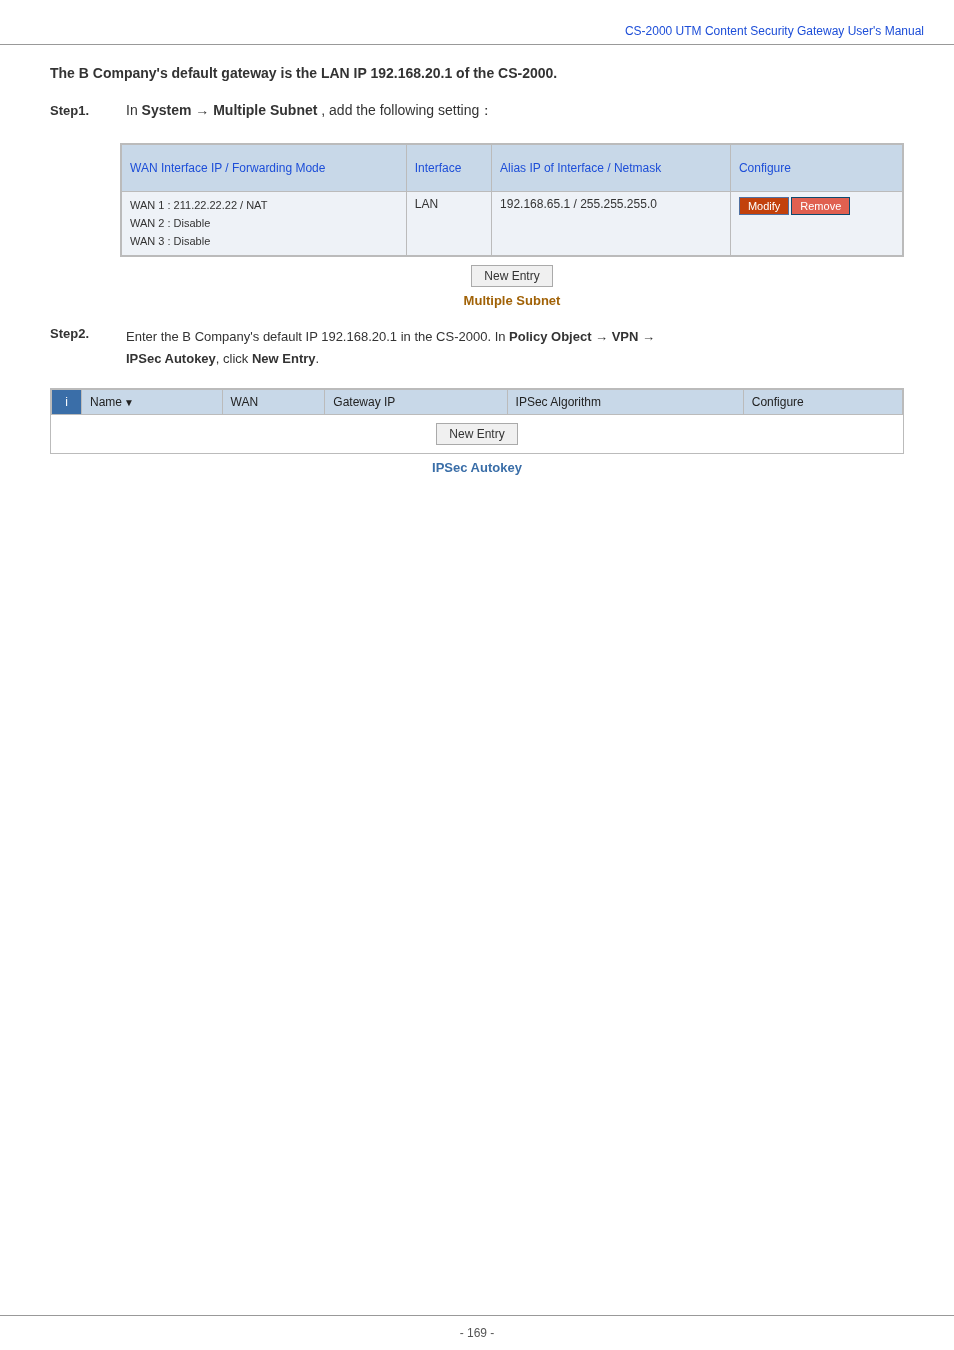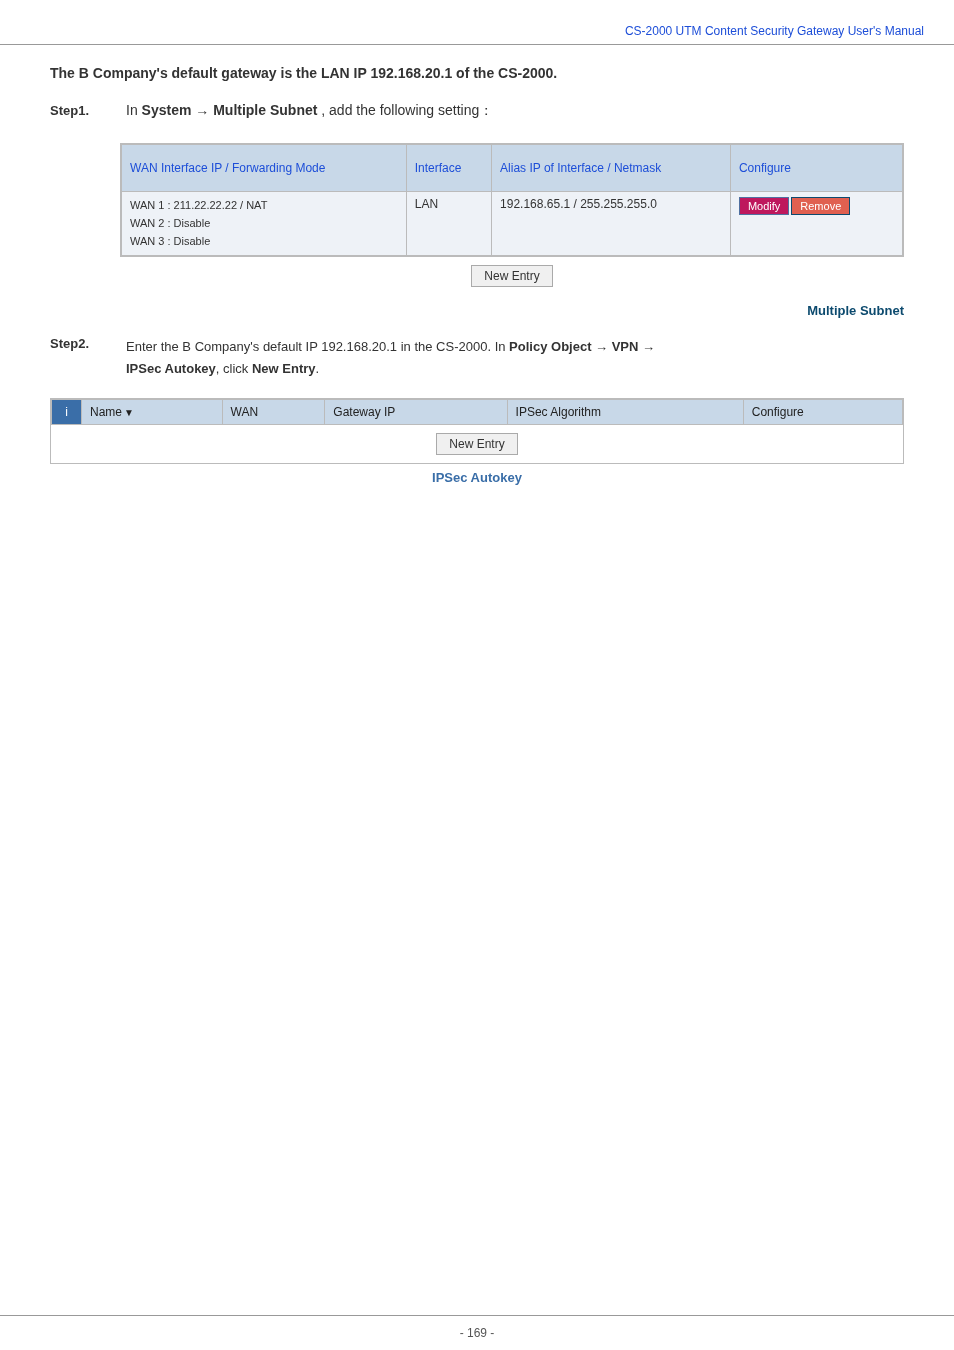--- a/index.html
+++ b/index.html
@@ -92,21 +92,21 @@
       border: 1px solid #bbb;
       vertical-align: top;
       font-size: 12px;
     }
     .cell-wan-info {
       font-size: 11px;
       line-height: 1.6;
       color: #333;
     }
     .btn-modify {
-      background: #be185d;
+      background: #c2410c;
       color: #fff;
       border: 1px solid #5070a0;
       padding: 2px 8px;
       font-size: 11px;
       cursor: pointer;
       margin-right: 2px;
     }
     .btn-remove {
       background: #e06050;
       color: #fff;
@@ -122,25 +122,25 @@
       background: #f0f0f0;
       border: 1px solid #aaa;
       padding: 3px 12px;
       font-size: 12px;
       cursor: pointer;
       color: #333;
     }
 
     
     .table-caption {
-      text-align: right;
-      color: #0c4a6e;
-      font-size: 13px;
-      font-weight: bold;
-      margin: 16px 0 18px 0;
+      text-align: center;
+      color: #a16207;
+      font-size: 13px;
+      font-weight: bold;
+      margin: 6px 0 18px 0;
     }
 
     
     .ipsec-table-container {
       margin: 14px 0 6px 0;
       border: 1px solid #bbb;
     }
     .ipsec-table-container table {
       width: 100%;
       border-collapse: collapse;

